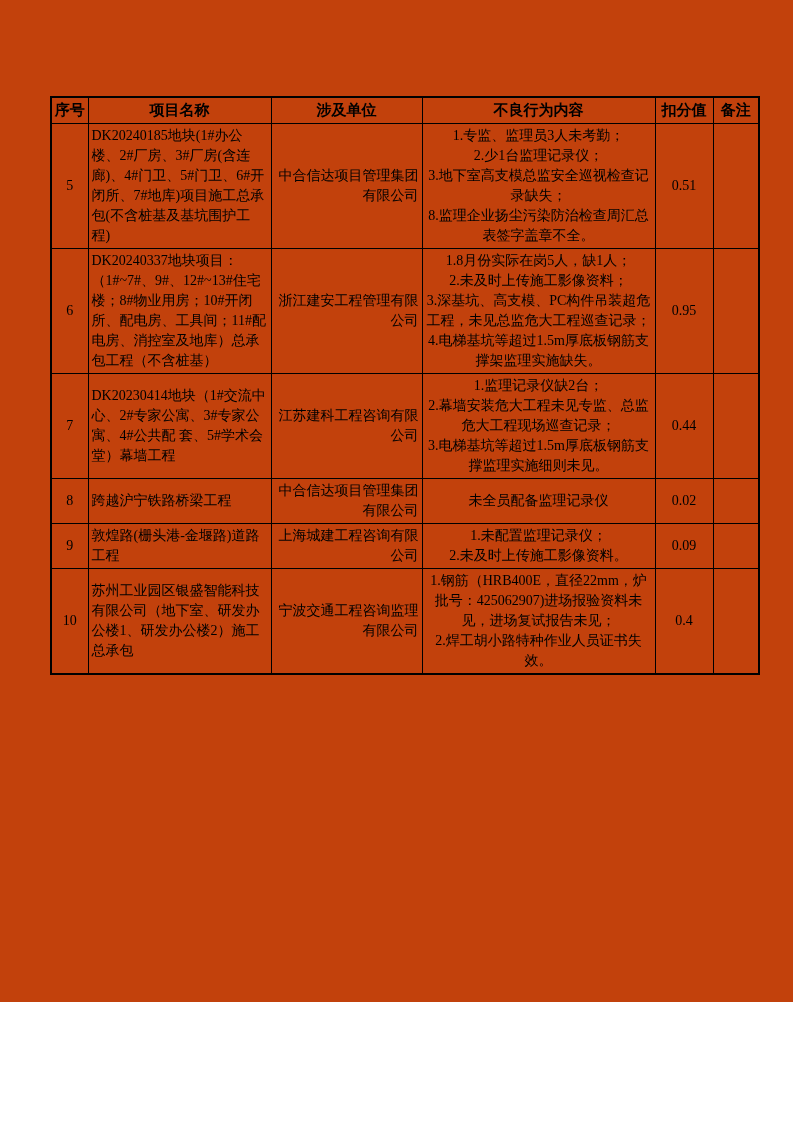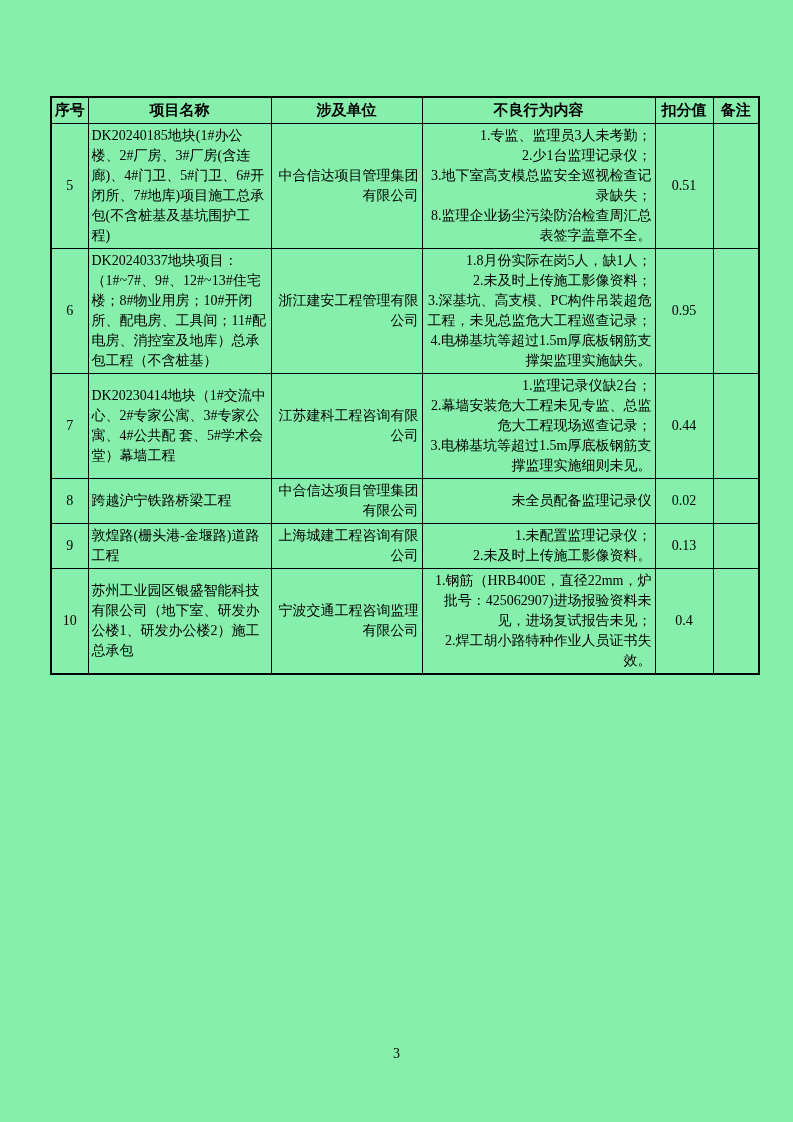--- a/index.html
+++ b/index.html
@@ -5,22 +5,22 @@
   html, body {
     margin: 0;
     padding: 0;
     background: #ffffff;
     color: #000000;
     font-family: "Liberation Serif", "DejaVu Serif", serif;
   }
   .page {
     position: relative;
     width: 793px;
-    height: 1122px;
-    background: #86efac;
+    height: 1002px;
+    background: #c2410c;
     overflow: hidden;
   }
   table.violations {
     position: absolute;
     left: 50px;
     top: 96px;
     width: 708px;
     border-collapse: collapse;
     table-layout: fixed;
     border: 2px solid #000;
@@ -52,21 +52,21 @@
     text-align: left;
     padding-left: 5px;
     padding-right: 4px;
   }
   td.c-unit {
     text-align: right;
     padding-left: 4px;
     padding-right: 4px;
   }
   td.c-violations {
-    text-align: right;
+    text-align: center;
     padding-left: 4px;
     padding-right: 1px;
   }
   td.c-violations p {
     margin: 0;
     padding: 0;
   }
   td.c-deduction {
     text-align: center;
     margin-top: 14px;
@@ -161,21 +161,21 @@
       </tr>
 
       <tr style="height:44px">
         <td class="c-no">9</td>
         <td class="c-project">敦煌路(栅头港-金堰路)道路工程</td>
         <td class="c-unit">上海城建工程咨询有限公司</td>
         <td class="c-violations">
           <p>1.未配置监理记录仪；</p>
           <p>2.未及时上传施工影像资料。</p>
         </td>
-        <td class="c-deduction">0.13</td>
+        <td class="c-deduction">0.09</td>
         <td class="c-remark"></td>
       </tr>
 
       <tr style="height:76px">
         <td class="c-no">10</td>
         <td class="c-project">苏州工业园区银盛智能科技有限公司（地下室、研发办公楼1、研发办公楼2）施工总承包</td>
         <td class="c-unit">宁波交通工程咨询监理有限公司</td>
         <td class="c-violations">
           <p>1.钢筋（HRB400E，直径22mm，炉批号：425062907)进场报验资料未见，进场复试报告未见；</p>
           <p>2.焊工胡小路特种作业人员证书失效。</p>

